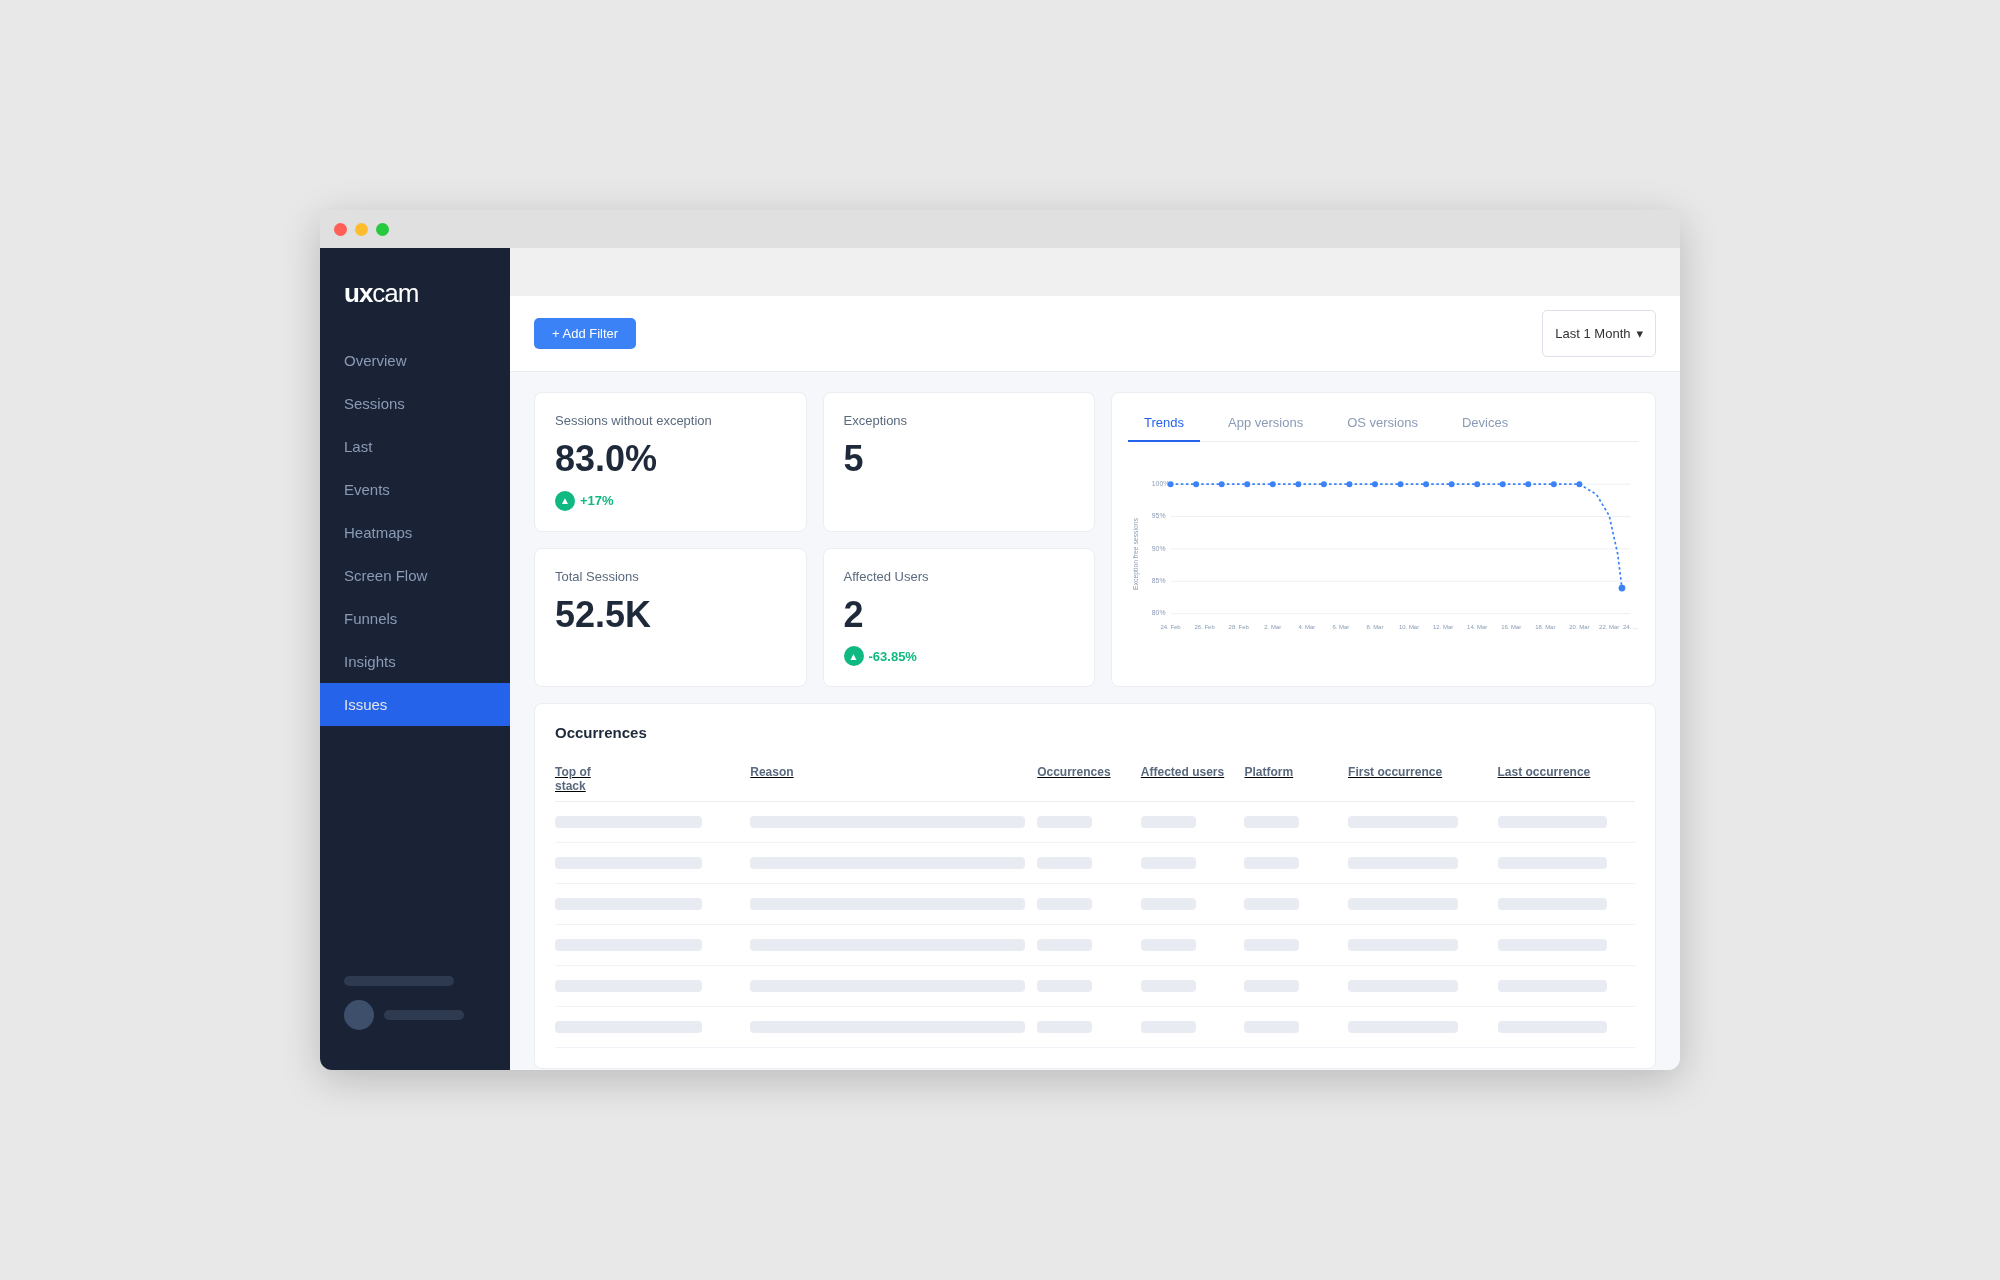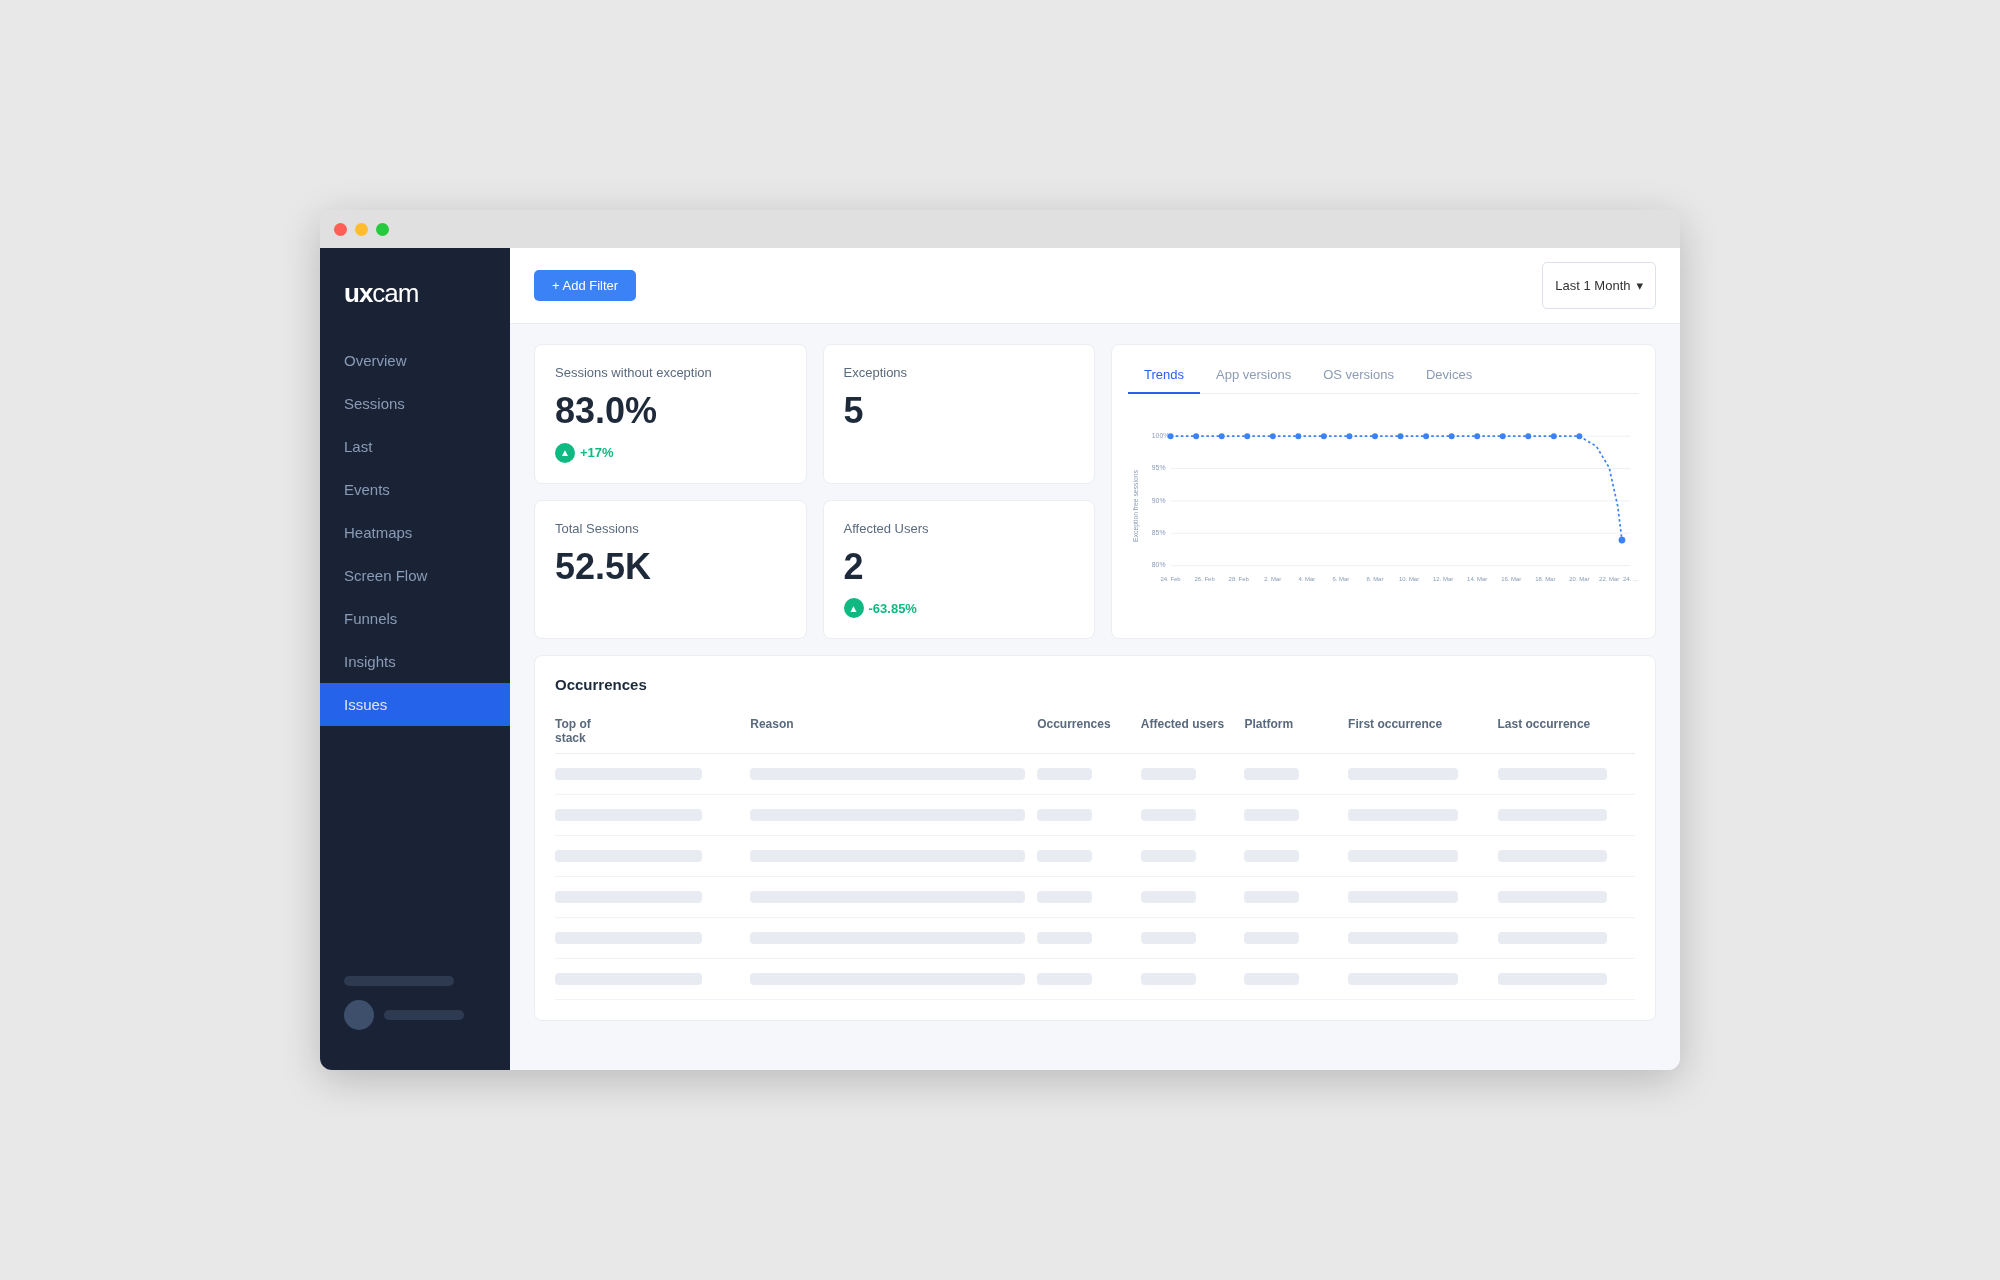--- a/index.html
+++ b/index.html
@@ -98,20 +98,21 @@
       background: #2d3a50;
       border-radius: 5px;
       width: 80px;
     }
     
     .main {
       flex: 1;
       display: flex;
       flex-direction: column;
       overflow: hidden;
+      margin-top: 48px;
     }
     .topbar {
       background: white;
       padding: 14px 24px;
       display: flex;
       align-items: center;
       justify-content: space-between;
       border-bottom: 1px solid #e8ecf0;
     }
     .add-filter-btn {
@@ -199,21 +200,21 @@
     }
     
     .chart-card {
       background: white;
       border-radius: 8px;
       padding: 16px;
       border: 1px solid #eaeef3;
     }
     .chart-tabs {
       display: flex;
-      gap: 0;
+      gap: 12px;
       margin-bottom: 12px;
       border-bottom: 1px solid #eaeef3;
     }
     .chart-tab {
       padding: 6px 16px 10px 16px;
       font-size: 13px;
       color: #8a9bb5;
       cursor: pointer;
       border-bottom: 2px solid transparent;
       margin-bottom: -1px;
@@ -242,20 +243,21 @@
       font-weight: 600;
       color: #1e2a3a;
       margin-bottom: 16px;
     }
     .table-header {
       display: grid;
       grid-template-columns: 2fr 3fr 1fr 1fr 1fr 1.5fr 1.5fr;
       padding: 8px 0;
       border-bottom: 1px solid #eaeef3;
       gap: 12px;
+      text-decoration: underline;
     }
     .table-header-cell {
       font-size: 12px;
       font-weight: 600;
       color: #5a6a7e;
     }
     .skeleton-row {
       display: grid;
       grid-template-columns: 2fr 3fr 1fr 1fr 1fr 1.5fr 1.5fr;
       padding: 14px 0;

